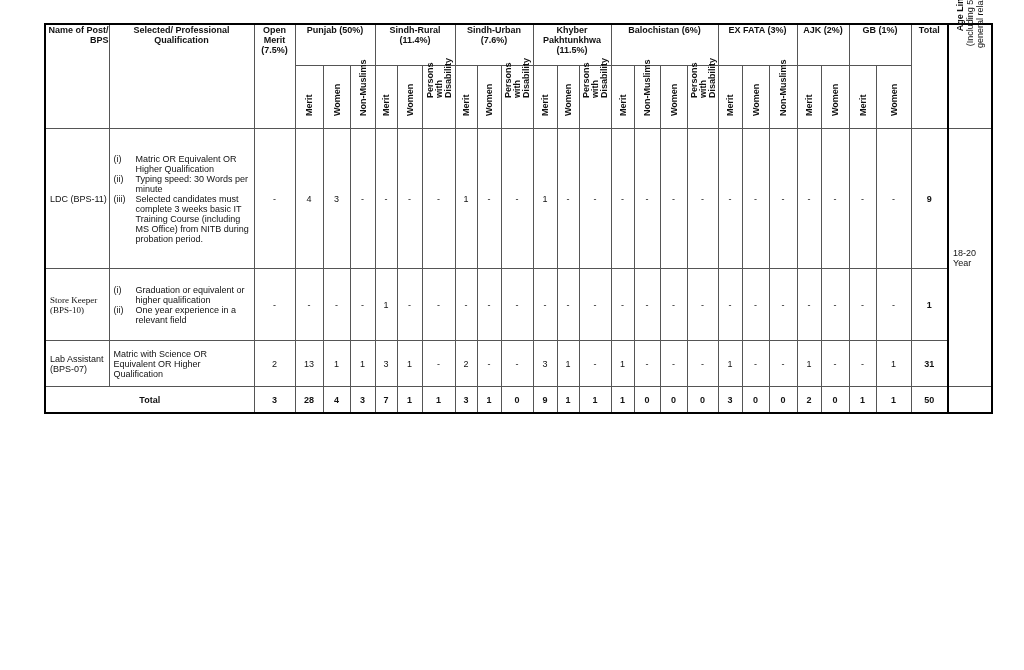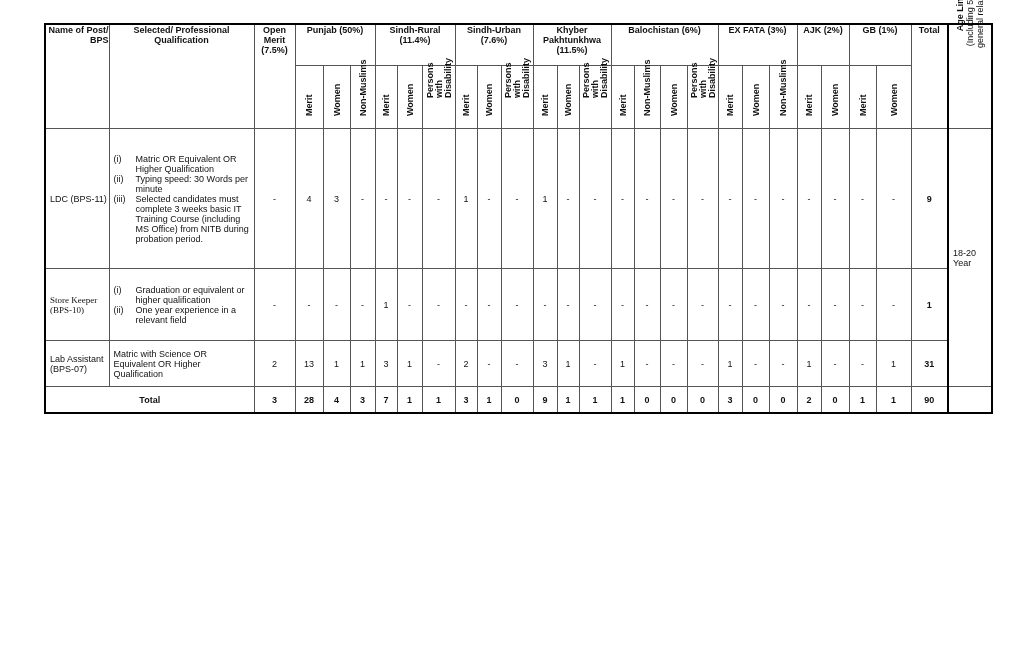--- a/index.html
+++ b/index.html
@@ -289,17 +289,17 @@
         <td class="num">0</td>
         <td class="num">0</td>
         <td class="num">0</td>
         <td class="num">3</td>
         <td class="num">0</td>
         <td class="num">0</td>
         <td class="num">2</td>
         <td class="num">0</td>
         <td class="num">1</td>
         <td class="num">1</td>
-        <td class="num totcol">90</td>
+        <td class="num totcol">50</td>
         <td class="age"></td>
       </tr>
     </tbody>
 </table>
 
 </body></html>

